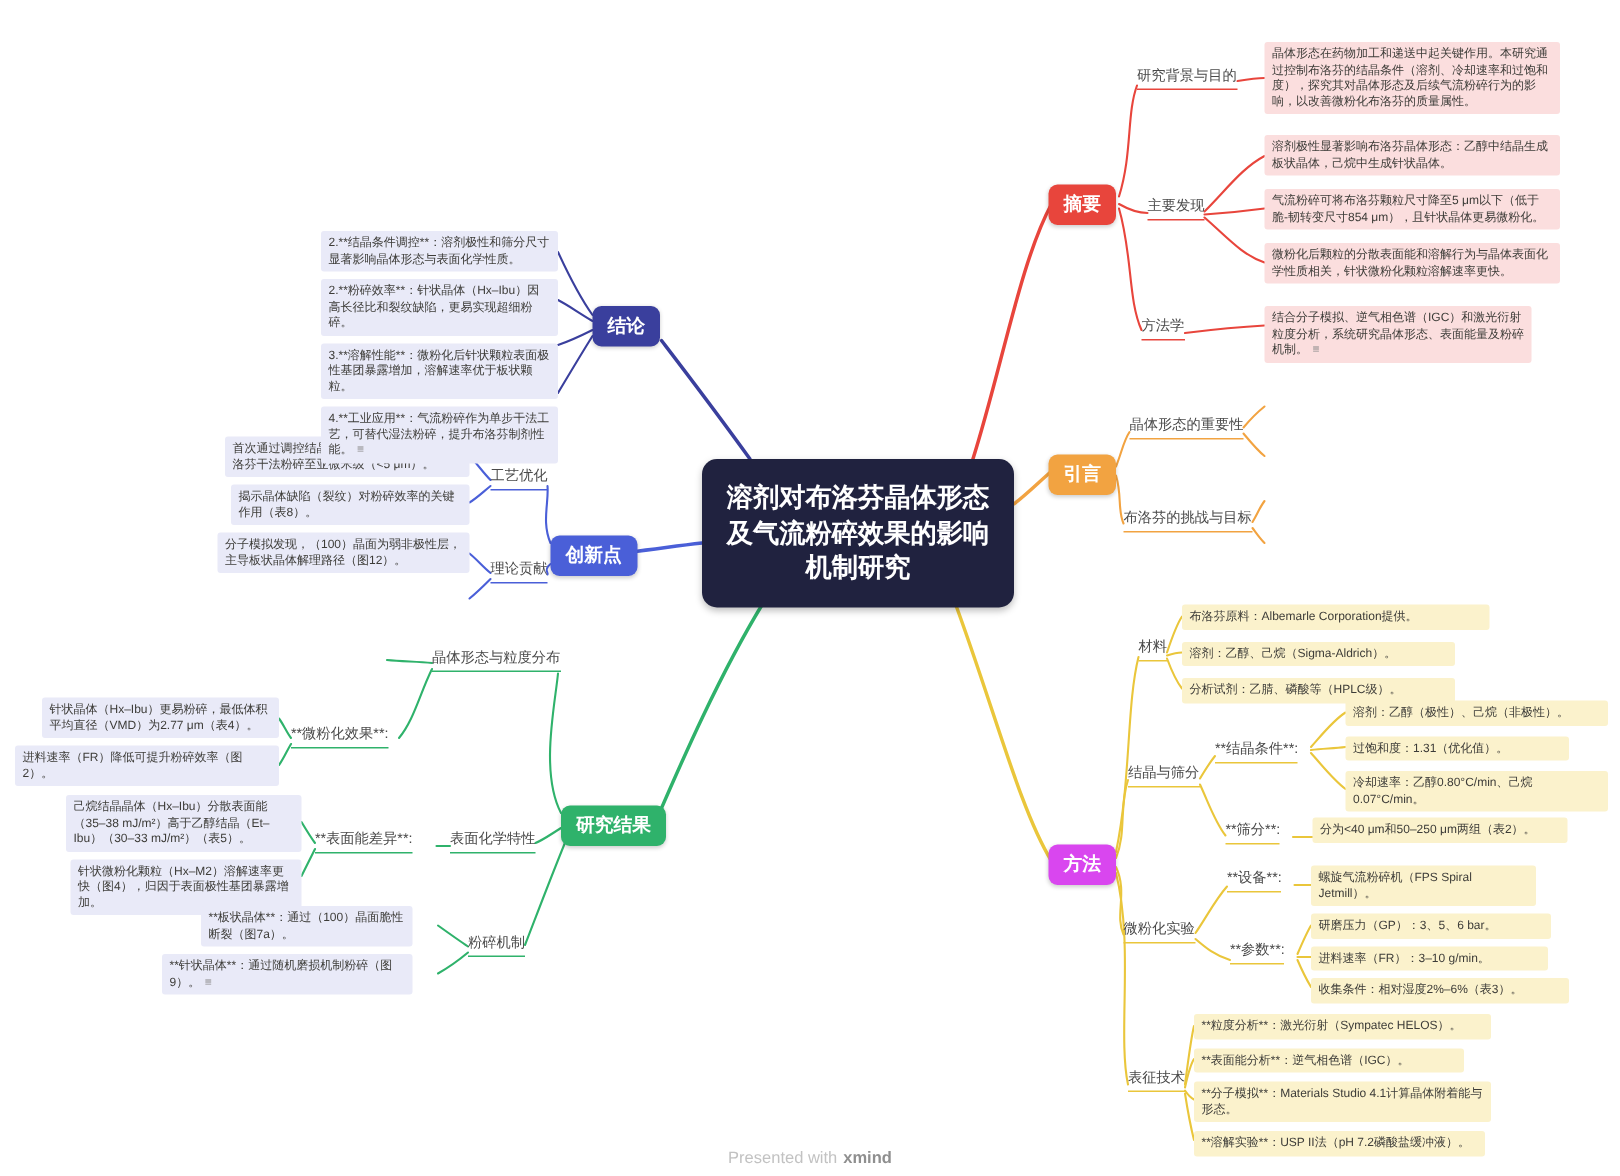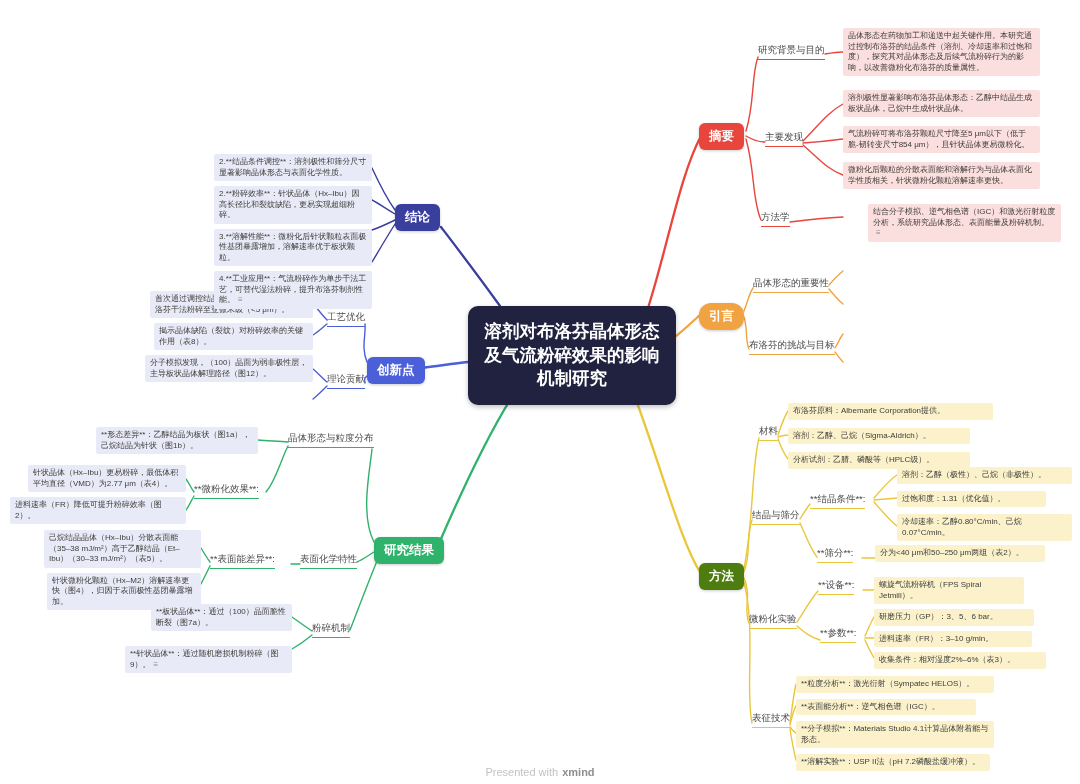--- a/index.html
+++ b/index.html
@@ -10,21 +10,21 @@
   svg.links path { fill:none; stroke-width:1.4; stroke-linecap:round; }
   svg.links path.trunk { stroke-width:2.3; }
   .lr { stroke:#e8453c; } .lo { stroke:#f2a341; } .ly { stroke:#eac63b; }
   .lg { stroke:#2fb26b; } .lb { stroke:#4a5fd8; } .li { stroke:#3a3f9d; }
 
   .central { position:absolute; z-index:3; background:#20223f; color:#ffffff; font-weight:bold;
              font-size:17.5px; line-height:1.35; text-align:center; border-radius:10px;
              padding:14px 10px; box-shadow:0 2px 5px rgba(0,0,0,.25); }
   .branch { position:absolute; z-index:3; border-radius:6px; color:#ffffff; font-weight:bold;
             font-size:12.5px; padding:5px 10px; white-space:nowrap; box-shadow:0 1px 3px rgba(0,0,0,.2); }
-  .b-abstract { background:#e8453c; } .b-intro { background:#f2a341;border-radius:12px; } .b-method { background:#4d7c0f; }
+  .b-abstract { background:#e8453c; } .b-intro { background:#f2a341; } .b-method { background:#d946ef; }
   .b-results { background:#2fb26b; } .b-innov { background:#4a5fd8; } .b-concl { background:#3a3f9d; }
 
   .plain { position:absolute; z-index:2; font-size:9.5px; color:#4a4a4a; white-space:nowrap;
            padding-bottom:2px; border-bottom:1.5px solid transparent; }
   .u-r { border-bottom-color:#e8453c; } .u-o { border-bottom-color:#f2a341; }
   .u-y { border-bottom-color:#eac63b; } .u-g { border-bottom-color:#2fb26b; }
   .u-b { border-bottom-color:#4a5fd8; }
 
   .vgroup { position:absolute; z-index:2; display:flex; flex-direction:column; gap:6px; align-items:flex-start; }
   .vgroup.right { align-items:flex-end; }
@@ -158,21 +158,21 @@
   <div class="plain u-b" style="left:327px;top:373px"><span>理论贡献</span></div>
 
   <div class="vgroup" style="left:843px;top:28px;width:197px">
     <div class="node pink"><span>晶体形态在药物加工和递送中起关键作用。本研究通过控制布洛芬的结晶条件（溶剂、冷却速率和过饱和度），探究其对晶体形态及后续气流粉碎行为的影响，以改善微粉化布洛芬的质量属性。</span></div>
   </div>
   <div class="vgroup" style="left:843px;top:90px;width:197px;gap:9px">
     <div class="node pink"><span>溶剂极性显著影响布洛芬晶体形态：乙醇中结晶生成板状晶体，己烷中生成针状晶体。</span></div>
     <div class="node pink"><span>气流粉碎可将布洛芬颗粒尺寸降至5 μm以下（低于脆-韧转变尺寸854 μm），且针状晶体更易微粉化。</span></div>
     <div class="node pink"><span>微粉化后颗粒的分散表面能和溶解行为与晶体表面化学性质相关，针状微粉化颗粒溶解速率更快。</span></div>
   </div>
-  <div class="vgroup" style="left:868px;top:204px;width:193px">
+  <div class="vgroup" style="left:843px;top:204px;width:178px">
     <div class="node pink"><span>结合分子模拟、逆气相色谱（IGC）和激光衍射粒度分析，系统研究晶体形态、表面能量及粉碎机制。</span><span class="note-icon">≡</span></div>
   </div>
 
 
   <div class="vgroup" style="left:788px;top:403px;width:205px;gap:8px">
     <div class="node yellow"><span>布洛芬原料：Albemarle Corporation提供。</span></div>
     <div class="node yellow" style="width:182px"><span>溶剂：乙醇、己烷（Sigma-Aldrich）。</span></div>
     <div class="node yellow" style="width:182px"><span>分析试剂：乙腈、磷酸等（HPLC级）。</span></div>
   </div>
   <div class="vgroup" style="left:897px;top:467px;width:175px;gap:7px">
@@ -191,32 +191,29 @@
     <div class="node yellow" style="width:158px"><span>进料速率（FR）：3–10 g/min。</span></div>
     <div class="node yellow"><span>收集条件：相对湿度2%–6%（表3）。</span></div>
   </div>
   <div class="vgroup" style="left:796px;top:676px;width:198px;gap:6px">
     <div class="node yellow"><span>**粒度分析**：激光衍射（Sympatec HELOS）。</span></div>
     <div class="node yellow" style="width:180px"><span>**表面能分析**：逆气相色谱（IGC）。</span></div>
     <div class="node yellow"><span>**分子模拟**：Materials Studio 4.1计算晶体附着能与形态。</span></div>
     <div class="node yellow" style="width:194px"><span>**溶解实验**：USP II法（pH 7.2磷酸盐缓冲液）。</span></div>
   </div>
 
-  <div class="vgroup right" style="left:96px;top:427px;width:162px">
-    <div class="node lav"><span>**形态差异**：乙醇结晶为板状（图1a），己烷结晶为针状（图1b）。</span></div>
-  </div>
   <div class="vgroup right" style="left:10px;top:465px;width:176px;gap:5px">
     <div class="node lav" style="width:158px"><span>针状晶体（Hx–Ibu）更易粉碎，最低体积平均直径（VMD）为2.77 μm（表4）。</span></div>
     <div class="node lav"><span>进料速率（FR）降低可提升粉碎效率（图2）。</span></div>
   </div>
   <div class="vgroup right" style="left:44px;top:530px;width:157px;gap:5px">
     <div class="node lav"><span>己烷结晶晶体（Hx–Ibu）分散表面能（35–38 mJ/m²）高于乙醇结晶（Et–Ibu）（30–33 mJ/m²）（表5）。</span></div>
     <div class="node lav" style="width:154px"><span>针状微粉化颗粒（Hx–M2）溶解速率更快（图4），归因于表面极性基团暴露增加。</span></div>
   </div>
-  <div class="vgroup right" style="left:125px;top:604px;width:167px;gap:15px">
+  <div class="vgroup right" style="left:108px;top:604px;width:167px;gap:5px">
     <div class="node lav" style="width:141px"><span>**板状晶体**：通过（100）晶面脆性断裂（图7a）。</span></div>
     <div class="node lav"><span>**针状晶体**：通过随机磨损机制粉碎（图9）。</span><span class="note-icon">≡</span></div>
   </div>
 
   <div class="vgroup right" style="left:150px;top:291px;width:163px;gap:5px">
     <div class="node lav"><span>首次通过调控结晶溶剂和粉碎参数，实现布洛芬干法粉碎至亚微米级（&lt;5 μm）。</span></div>
     <div class="node lav" style="width:159px"><span>揭示晶体缺陷（裂纹）对粉碎效率的关键作用（表8）。</span></div>
   </div>
   <div class="vgroup right" style="left:139px;top:355px;width:174px;gap:5px">
     <div class="node lav" style="width:168px"><span>分子模拟发现，（100）晶面为弱非极性层，主导板状晶体解理路径（图12）。</span></div>

